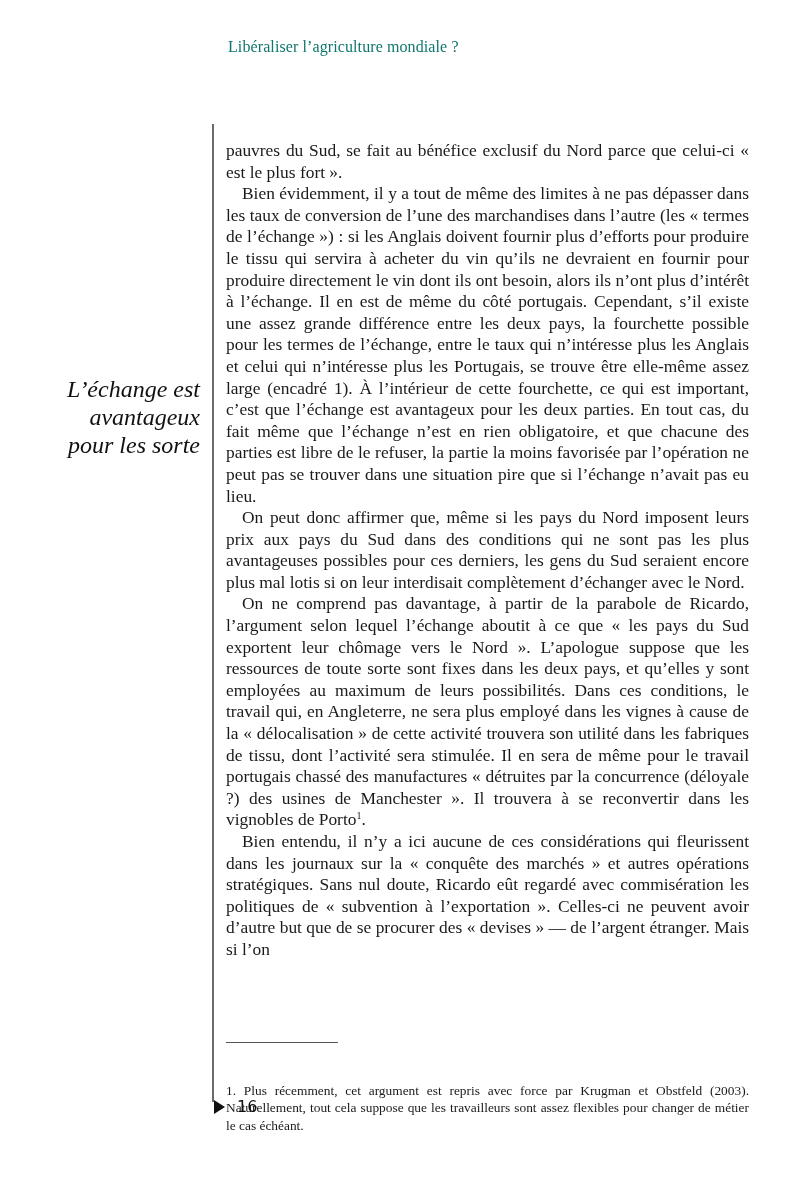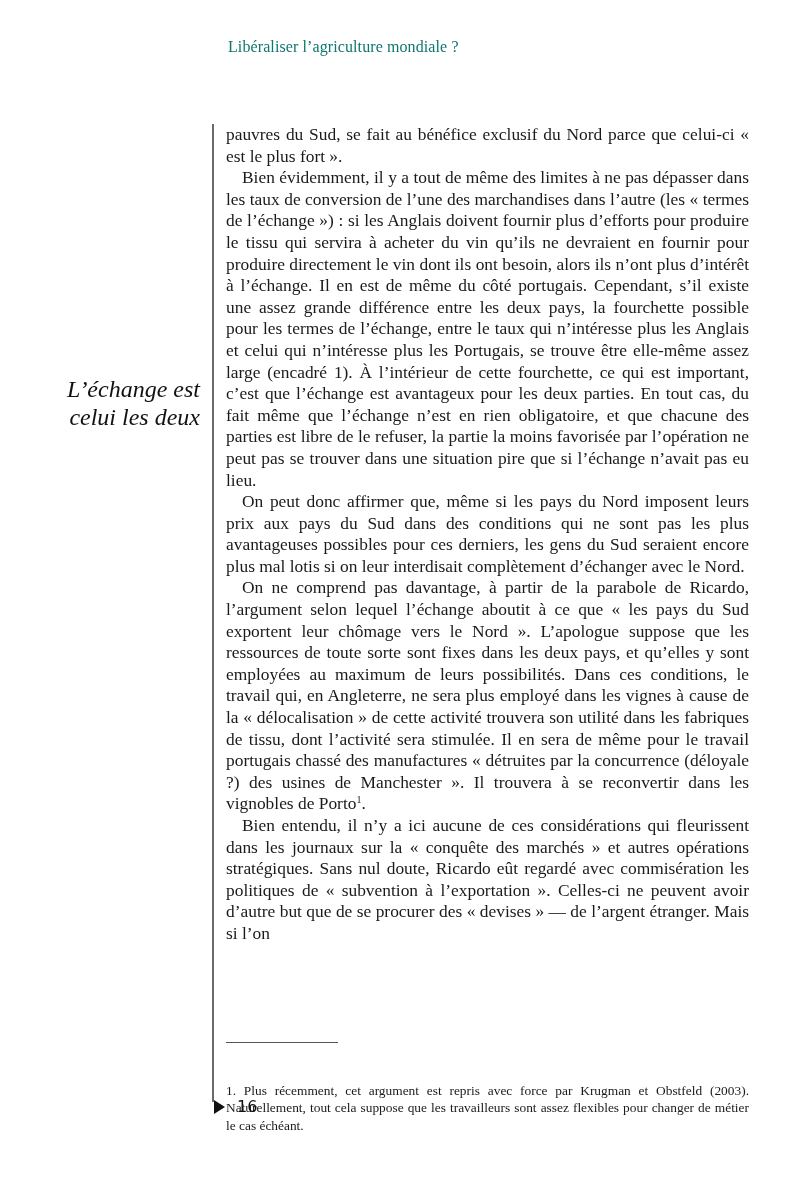--- a/index.html
+++ b/index.html
@@ -54,20 +54,21 @@
       color: #1a1a1a;
     }
     .body-text p {
       margin: 0;
       text-align: justify;
       text-indent: 16px;
       hyphens: manual;
     }
     .body-text p.first {
       text-indent: 0;
+      margin-top: 16px;
     }
     sup {
       font-size: 10px;
       line-height: 0;
       vertical-align: 6px;
     }
     .footnote-rule {
       position: absolute;
       left: 226px;
       top: 1042px;
@@ -108,21 +109,22 @@
   </style>
 </head>
 <body>
 
 <div class="running-header">Libéraliser l’agriculture mondiale ?</div>
 
 <div class="vrule"></div>
 
 <div class="margin-note">
   <div>L’échange est</div>
-  <div>celui les deux</div>
+  <div>avantageux</div>
+  <div>pour les sorte</div>
 </div>
 
 <div class="body-text">
   <p class="first">pauvres du Sud, se fait au bénéfice exclusif du Nord parce que celui-ci « est le plus fort ».</p>
   <p>Bien évidemment, il y a tout de même des limites à ne pas dépasser dans les taux de conversion de l’une des marchandises dans l’autre (les « termes de l’échange ») : si les Anglais doivent fournir plus d’efforts pour produire le tissu qui servira à acheter du vin qu’ils ne devraient en fournir pour produire directement le vin dont ils ont besoin, alors ils n’ont plus d’intérêt à l’échange. Il en est de même du côté portugais. Cependant, s’il existe une assez grande différence entre les deux pays, la fourchette possible pour les termes de l’échange, entre le taux qui n’intéresse plus les Anglais et celui qui n’intéresse plus les Portugais, se trouve être elle-même assez large (encadré 1). À l’intérieur de cette four­chette, ce qui est important, c’est que l’échange est avantageux pour les deux parties. En tout cas, du fait même que l’échange n’est en rien obligatoire, et que chacune des parties est libre de le refuser, la partie la moins favorisée par l’opération ne peut pas se trouver dans une situation pire que si l’échange n’avait pas eu lieu.</p>
   <p>On peut donc affirmer que, même si les pays du Nord im­posent leurs prix aux pays du Sud dans des conditions qui ne sont pas les plus avantageuses possibles pour ces derniers, les gens du Sud seraient encore plus mal lotis si on leur interdisait complètement d’échanger avec le Nord.</p>
   <p><span>On ne comprend pas davantage, à partir de la parabole de Ricardo, l’argument selon lequel l’échange aboutit à ce que « les pays du Sud exportent leur chômage vers le Nord ». L’apologue suppose que les ressources de toute sorte sont fixes dans les deux pays, et qu’elles y sont employées au maximum de leurs possibilités. Dans ces conditions, le travail qui, en Angleterre, ne sera plus employé dans les vignes à cause de la « délocalisation » de cette activité trouvera son utilité dans les fabriques de tissu, dont l’activité sera stimulée. Il en sera de même pour le travail portugais chassé des manufactures « détruites par la concurrence (déloyale ?) des usines de Manchester ». Il trouvera à se recon­vertir dans les vignobles de Porto</span><sup>1</sup><span>.</span></p>
   <p>Bien entendu, il n’y a ici aucune de ces considérations qui fleurissent dans les journaux sur la « conquête des marchés » et autres opérations stratégiques. Sans nul doute, Ricardo eût regardé avec commisération les politiques de « subvention à l’exportation ». Celles-ci ne peuvent avoir d’autre but que de se procurer des « devises » — de l’argent étranger. Mais si l’on</p>
 </div>
 

